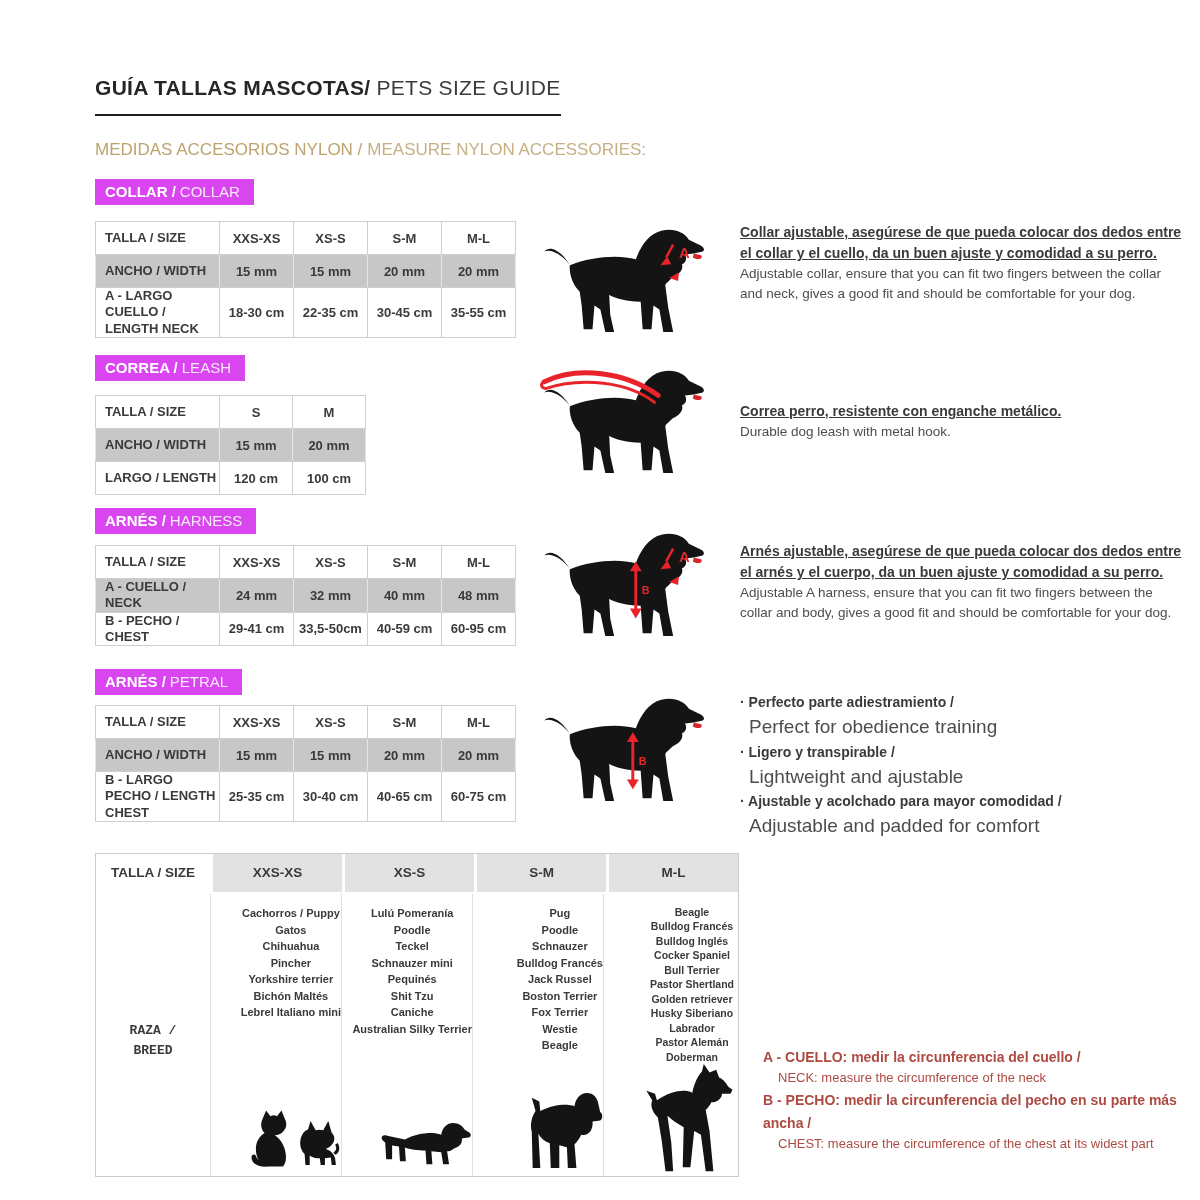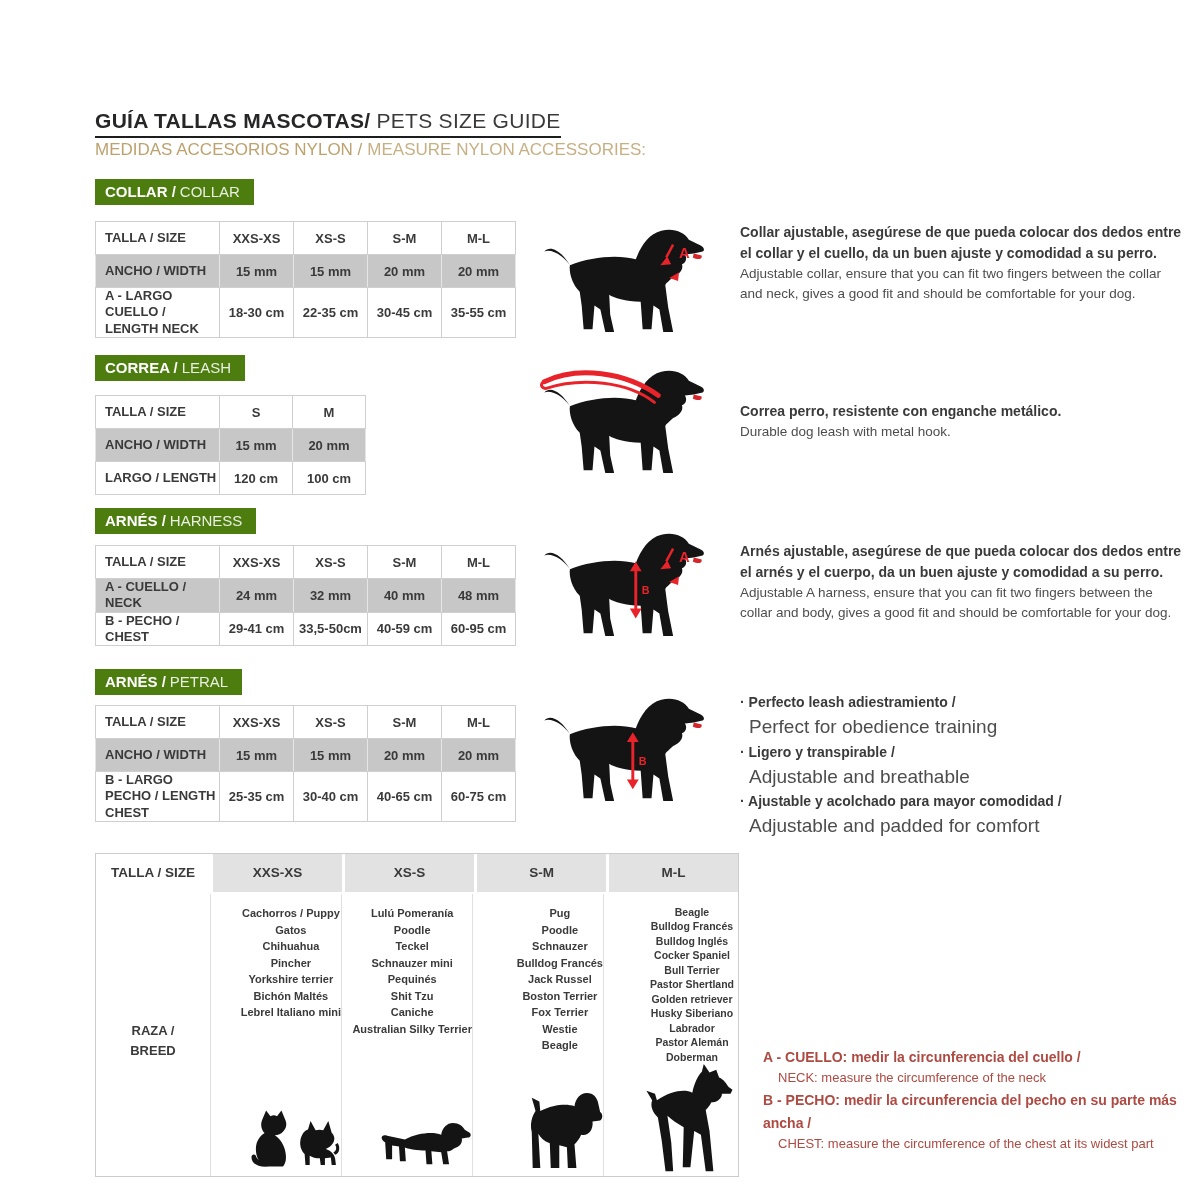--- a/index.html
+++ b/index.html
@@ -1,60 +1,60 @@
 <!DOCTYPE html>
 <html><head>
 <meta charset="utf-8">
 <style>
   html,body{margin:0;padding:0;background:#fff;}
   .page{position:relative;width:1200px;height:1200px;background:#fff;overflow:hidden;
         font-family:"Liberation Sans","DejaVu Sans",sans-serif;color:#333;}
   .abs{position:absolute;}
   
   .title{font-size:21px;letter-spacing:.3px;color:#262626;border-bottom:2px solid #1d1d1d;
-         padding-bottom:3px;display:inline-block;white-space:nowrap;margin-top:33px;}
+         padding-bottom:14px;display:inline-block;white-space:nowrap;}
   .title .es{font-weight:bold;}
   .title .en{font-weight:normal;color:#3a3a3a;margin-left:6px;}
   .subtitle{font-size:17px;white-space:nowrap;color:#bda26e;}
   .subtitle .es{font-weight:normal;}
   .subtitle .en{font-weight:normal;opacity:.85;margin-left:5px;}
   
-  .badge{display:inline-block;background:#4d7c0f;color:#fff;font-size:15px;
+  .badge{display:inline-block;background:#d946ef;color:#fff;font-size:15px;
          padding:4px 14px 5px 10px;white-space:nowrap;}
   .badge .es{font-weight:bold;}
   .badge .en{font-weight:normal;opacity:.88;margin-left:4px;}
   
   table.spec{position:absolute;border-collapse:collapse;table-layout:fixed;background:#fff;}
   .spec td{border:1px solid #cfcfcf;font-weight:bold;font-size:13px;color:#3a3a3a;
            text-align:center;vertical-align:middle;height:32px;padding:0 2px;}
   .spec td.lbl{text-align:left;padding-left:9px;line-height:1.25;}
   .spec tr.gray td{background:#c7c7c7;border-left-color:#e6e6e6;border-right-color:#e6e6e6;}
   .spec tr.tall td{height:45px;}
   
   .desc{width:445px;font-size:14px;line-height:1.5;}
-  .desc .es{font-weight:bold;color:#3a3a3a;}
+  .desc .es{font-weight:bold;color:#3a3a3a;text-decoration:underline;}
   .desc .en{font-weight:normal;color:#4d4d4d;font-size:13.5px;}
   .bullets{width:445px;font-size:14px;line-height:1.5;}
   .bullets .b-es{font-weight:bold;color:#3a3a3a;}
   .bullets .b-es::before{content:"· ";font-weight:bold;}
   .bullets .b-en{font-weight:normal;color:#4d4d4d;font-size:19px;margin-left:9px;}
   
   .breed-table{position:absolute;left:95px;top:853px;width:642px;border:1px solid #ccc;background:#fff;}
   .bhead{display:flex;border-bottom:2px solid #fff;}
   .bh{height:38px;line-height:38px;text-align:center;font-weight:bold;font-size:13.5px;color:#3a3a3a;}
   .bh.size{background:#e2e2e2;}
   .bh + .bh{border-left:3px solid #fff;}
   .bbody{display:flex;height:282px;}
   .bc{display:flex;flex-direction:column;justify-content:space-between;align-items:flex-end;
       padding-top:11px;box-sizing:border-box;}
   .bc + .bc{border-left:1px solid #e0e0e0;}
   .breeds{font-size:11px;font-weight:bold;color:#3a3a3a;text-align:center;line-height:1.5;white-space:pre-line;}
   .breeds.small{font-size:10.5px;line-height:1.38;}
   .row-label{display:flex;align-items:center;justify-content:center;font-weight:bold;font-size:13px;
-             color:#3a3a3a;text-align:center;white-space:pre-line;line-height:1.5;}
+             color:#3a3a3a;text-align:center;white-space:pre-line;line-height:1.5;font-family:Liberation Mono, monospace;}
   .sils{display:flex;align-items:flex-end;gap:6px;margin-bottom:5px;}
   
   .notes{width:440px;line-height:1.6;}
   .notes .nb{font-weight:bold;font-size:14px;color:#ad4a42;}
   .notes .nn{font-weight:normal;font-size:13px;color:#ad4a42;margin-left:15px;}
   
   .red-letter{font-family:"Liberation Sans",sans-serif;font-weight:bold;fill:#e8232a;}
 </style>
 </head>
 <body>
@@ -261,24 +261,24 @@
   <svg class="abs" style="left:533px;top:690px;" width="178" height="118" viewBox="0 0 178 120">
     <use href="#dogbase"></use>
     <g fill="#e8232a">
       <line x1="100" y1="52" x2="100" y2="92" stroke="#e8232a" stroke-width="3"></line>
       <polygon points="100,43 94,53 106,53"></polygon>
       <polygon points="100,101 94,91 106,91"></polygon>
     </g>
     <text class="red-letter" x="106" y="76" font-size="11">B</text>
   </svg>
   <div class="abs bullets" style="left:740px;top:692px;">
-    <div class="b-es">Perfecto leash adiestramiento /</div>
+    <div class="b-es">Perfecto parte adiestramiento /</div>
     <div class="b-en">Perfect for obedience training</div>
     <div class="b-es">Ligero y transpirable /</div>
-    <div class="b-en">Adjustable and breathable</div>
+    <div class="b-en">Lightweight and ajustable</div>
     <div class="b-es">Ajustable y acolchado para mayor comodidad /</div>
     <div class="b-en">Adjustable and padded for comfort</div>
   </div>
 
   <div class="breed-table">
     <div class="bhead">
       <div class="bh" style="width:114px">TALLA / SIZE</div>
       <div class="bh size" style="width:129px">XXS-XS</div>
       <div class="bh size" style="width:129px">XS-S</div>
       <div class="bh size" style="width:129px">S-M</div>

